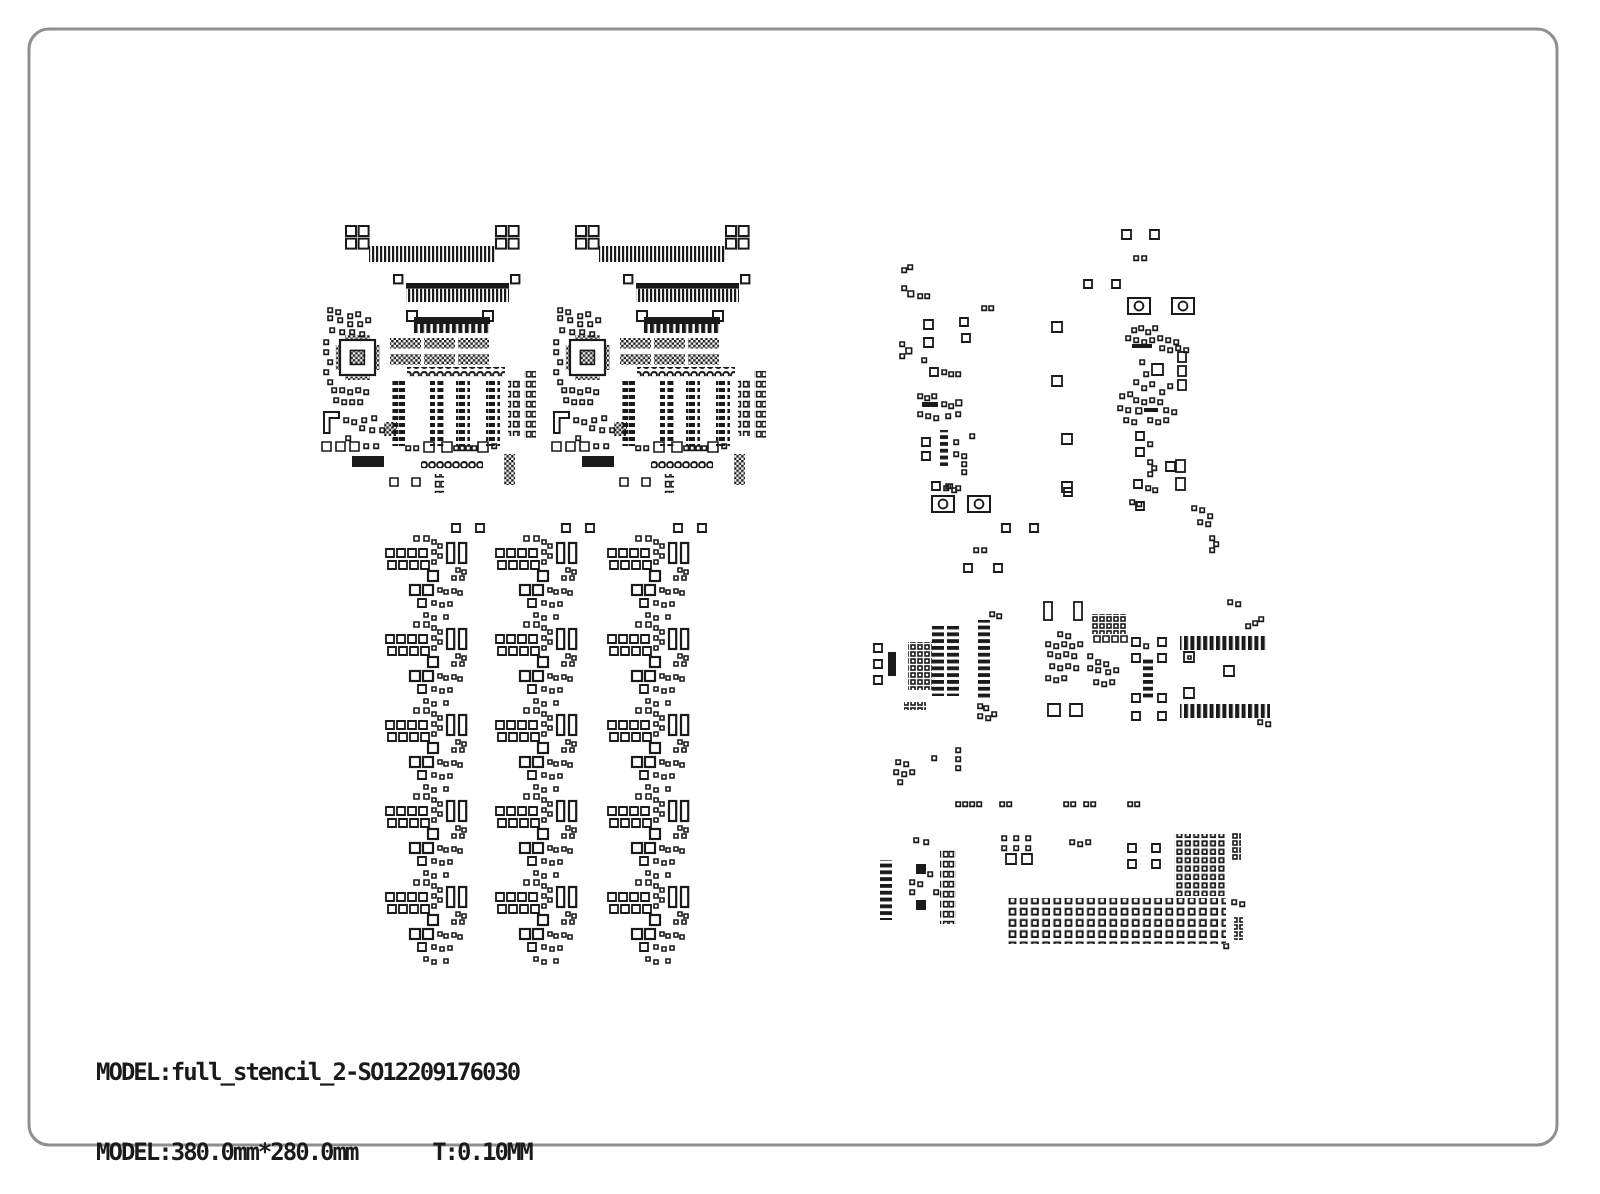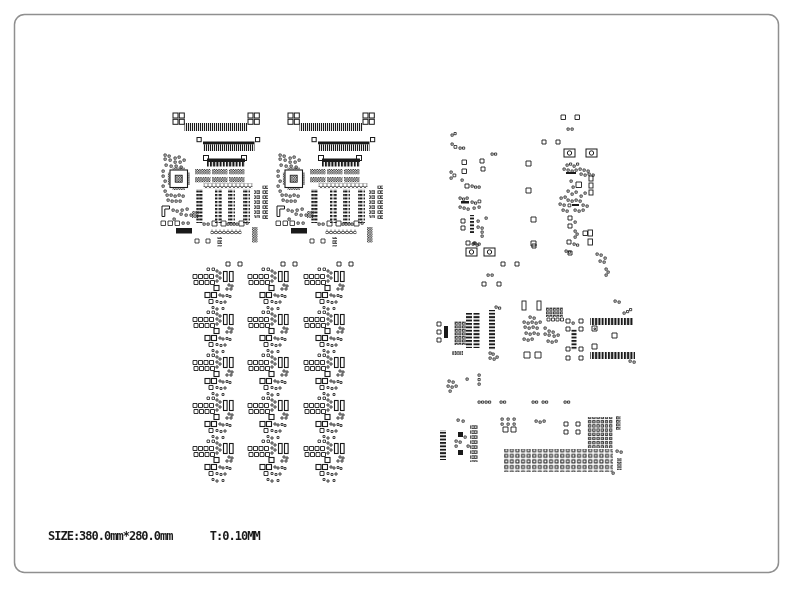--- a/index.html
+++ b/index.html
@@ -198,19 +198,20 @@
     <rect x="458" y="450" width="5" height="5" fill="#1a1a1a"></rect>
     <rect x="470" y="424" width="8" height="38" fill="url(#pPair)"></rect>
     <rect x="587" y="417" width="26" height="31" fill="url(#pDotsM)"></rect>
     <rect x="504" y="449" width="109" height="23" fill="url(#pDotsL)"></rect>
     <rect x="616" y="416" width="4.5" height="14" fill="url(#pDots)"></rect>
     <rect x="617" y="458" width="4.5" height="12" fill="url(#pDots)"></rect>
   </g>
 </svg>
 
 <div class="titleblock">
-  <div>SIZE:380.0mm*280.0mm      T:0.10MM</div>
+  <div>MODEL:full_stencil_2-SO12209176030</div>
+  <div>MODEL:380.0mm*280.0mm      T:0.10MM</div>
   
   
   
 </div>
 
 </div>
 
 </body></html>

